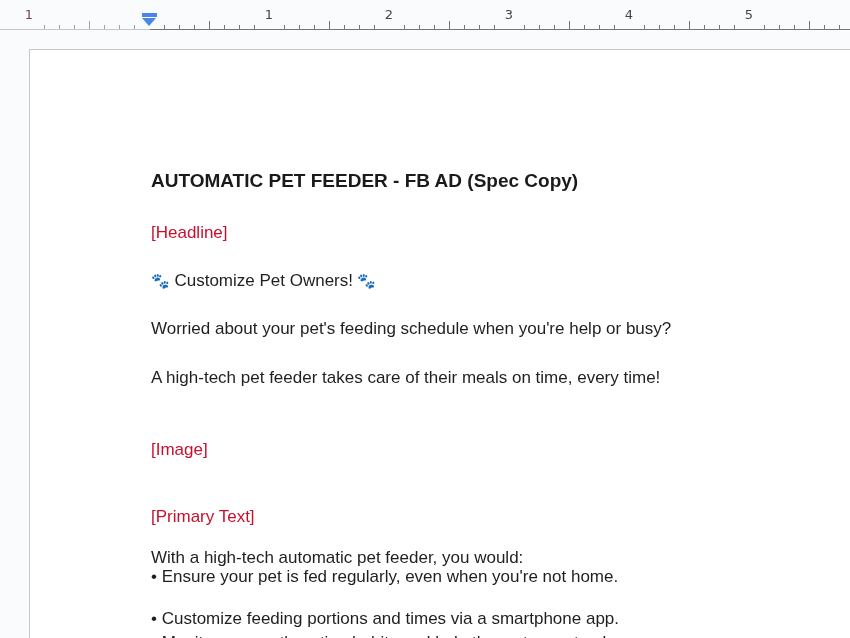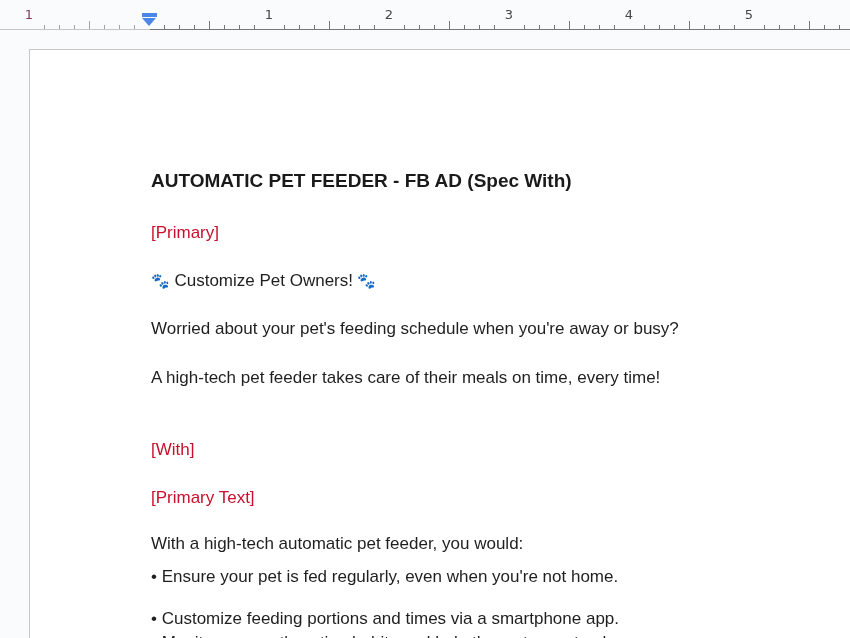--- a/index.html
+++ b/index.html
@@ -158,29 +158,29 @@
   <span class="ruler-num" style="left:629px">4</span>
   <span class="ruler-num" style="left:749px">5</span>
   <div class="indent-marker">
     <div class="bar"></div>
     <div class="tri"></div>
   </div>
 </div>
 
 <div class="page">
   <div class="content">
-    <div class="line title" style="top:120px">AUTOMATIC PET FEEDER - FB AD (Spec With)</div>
-    <div class="line label" style="top:173px">[Primary]</div>
+    <div class="line title" style="top:120px">AUTOMATIC PET FEEDER - FB AD (Spec Copy)</div>
+    <div class="line label" style="top:173px">[Headline]</div>
     <div class="line" style="top:221px">
       <span class="paw">🐾</span>
       <span>Customize Pet Owners!</span>
       <span class="paw">🐾</span>
     </div>
-    <div class="line" style="top:269px">Worried about your pet's feeding schedule when you're away or busy?</div>
+    <div class="line" style="top:269px">Worried about your pet's feeding schedule when you're help or busy?</div>
     <div class="line" style="top:318px">A high-tech pet feeder takes care of their meals on time, every time!</div>
-    <div class="line label" style="top:390px">[With]</div>
-    <div class="line label" style="top:438px">[Primary Text]</div>
-    <div class="line" style="top:484px">With a high-tech automatic pet feeder, you would:</div>
+    <div class="line label" style="top:390px">[Image]</div>
+    <div class="line label" style="top:457px">[Primary Text]</div>
+    <div class="line" style="top:498px">With a high-tech automatic pet feeder, you would:</div>
     <div class="line" style="top:517px">• Ensure your pet is fed regularly, even when you're not home.</div>
     <div class="line" style="top:559px">• Customize feeding portions and times via a smartphone app.</div>
     <div class="line" style="top:583px">• Monitor your pet's eating habits and help them stay on track.</div>
   </div>
 </div>
 
 </body></html>

